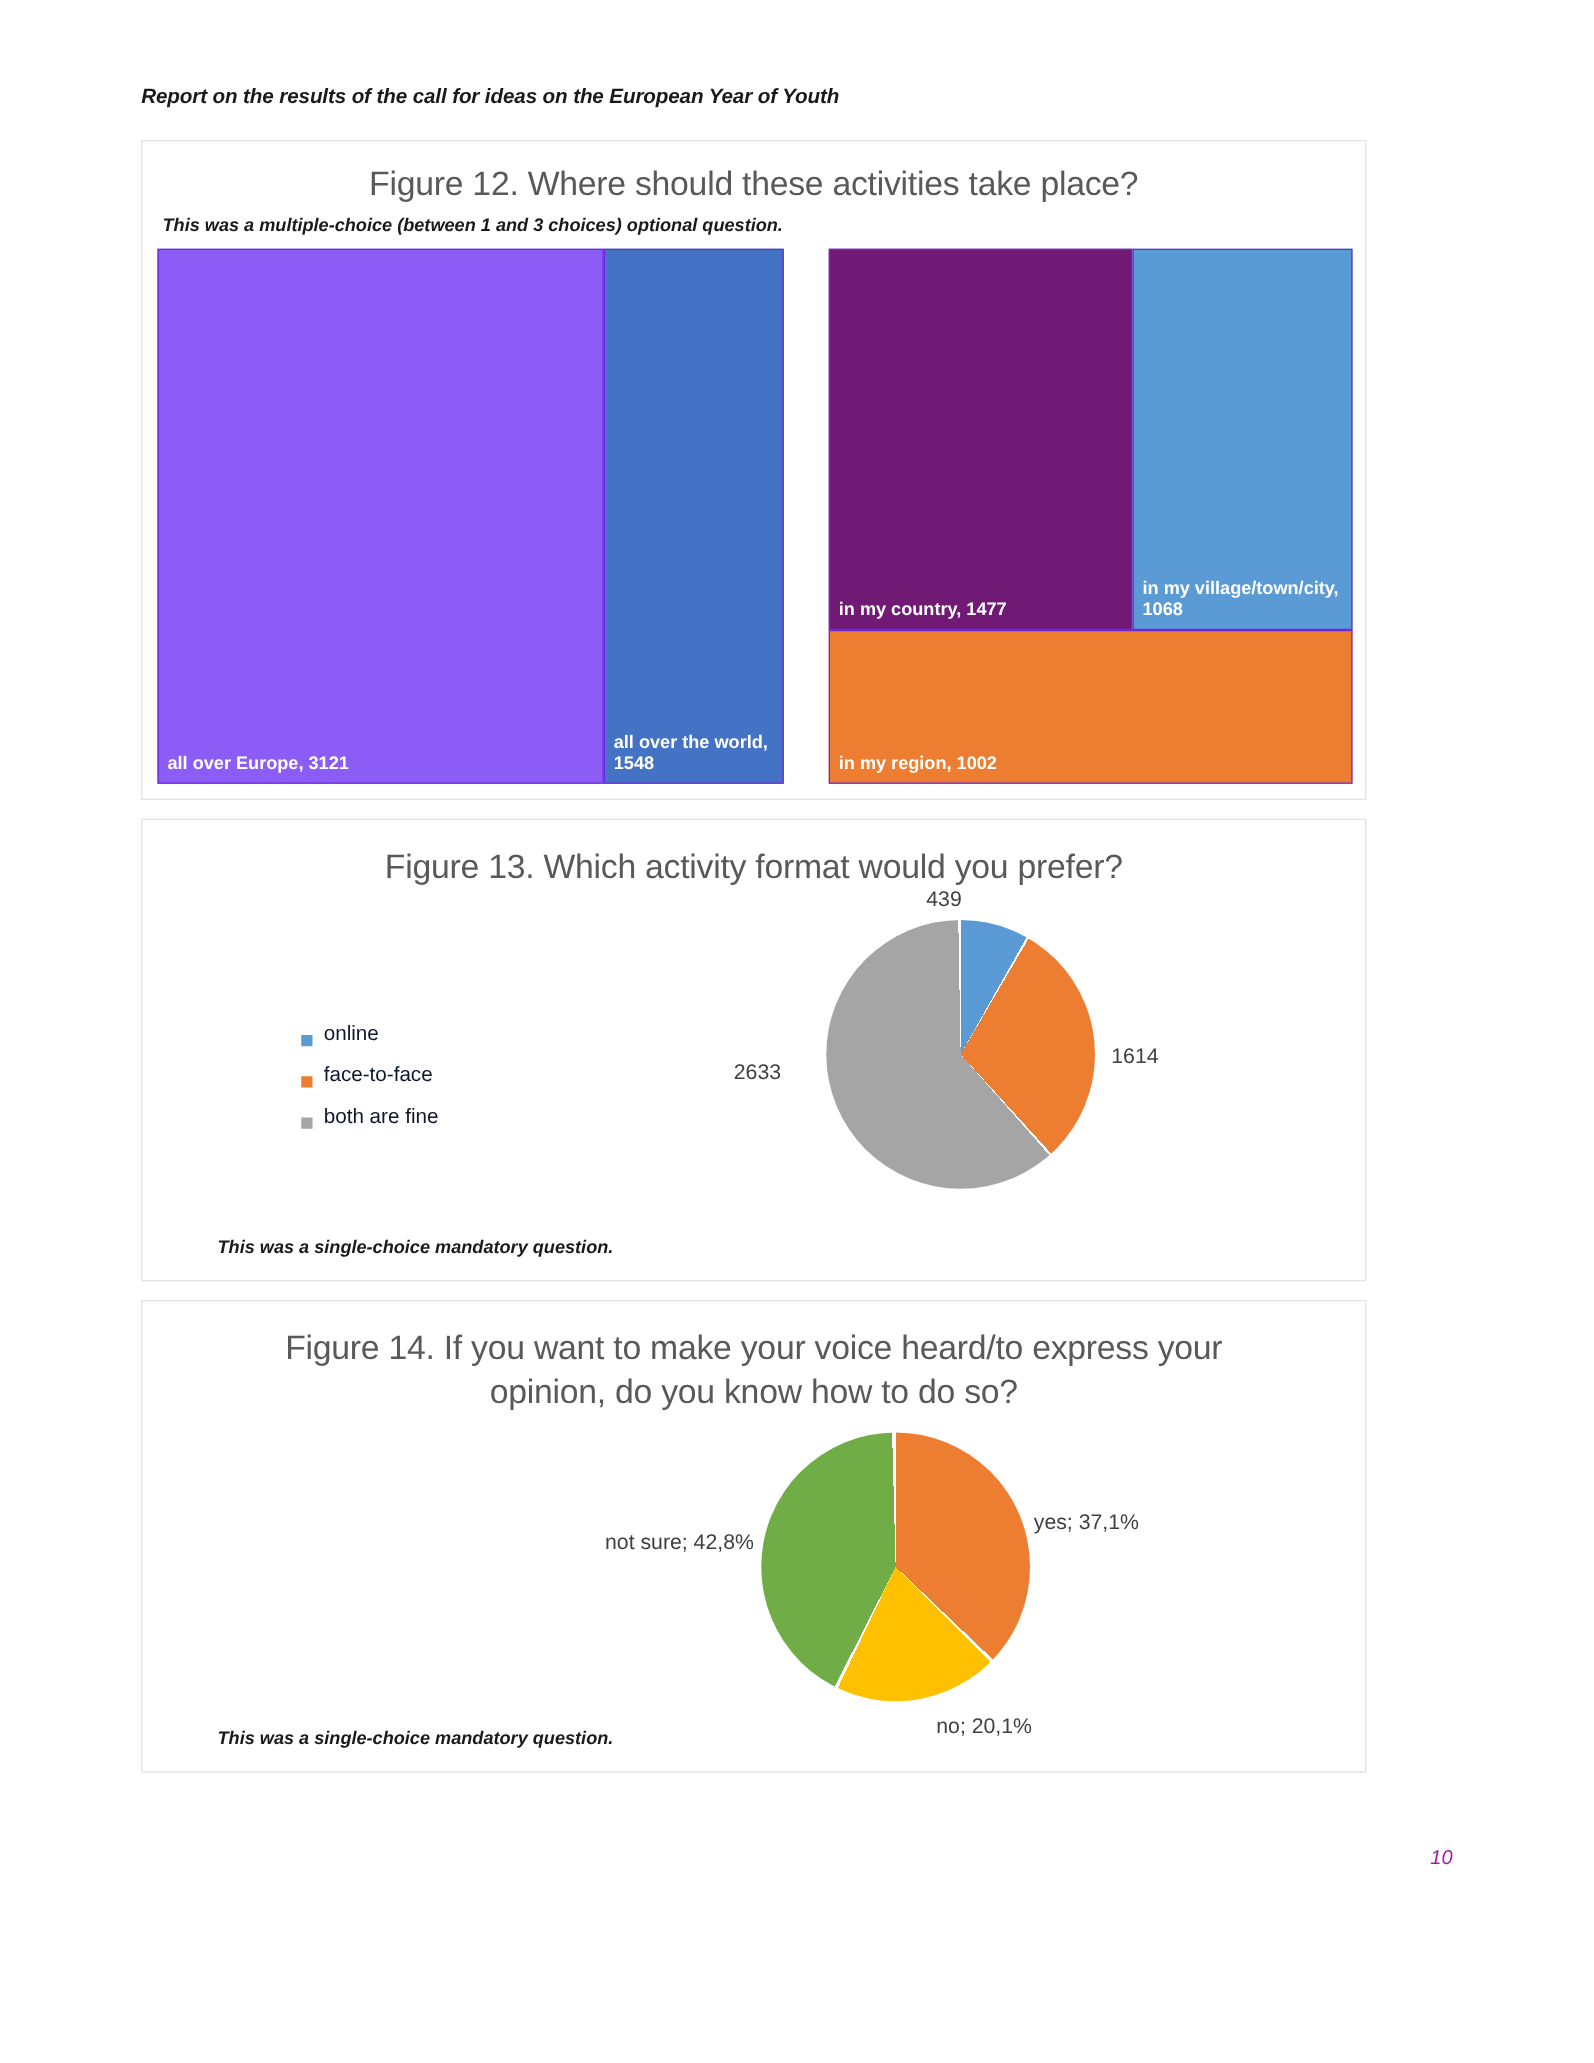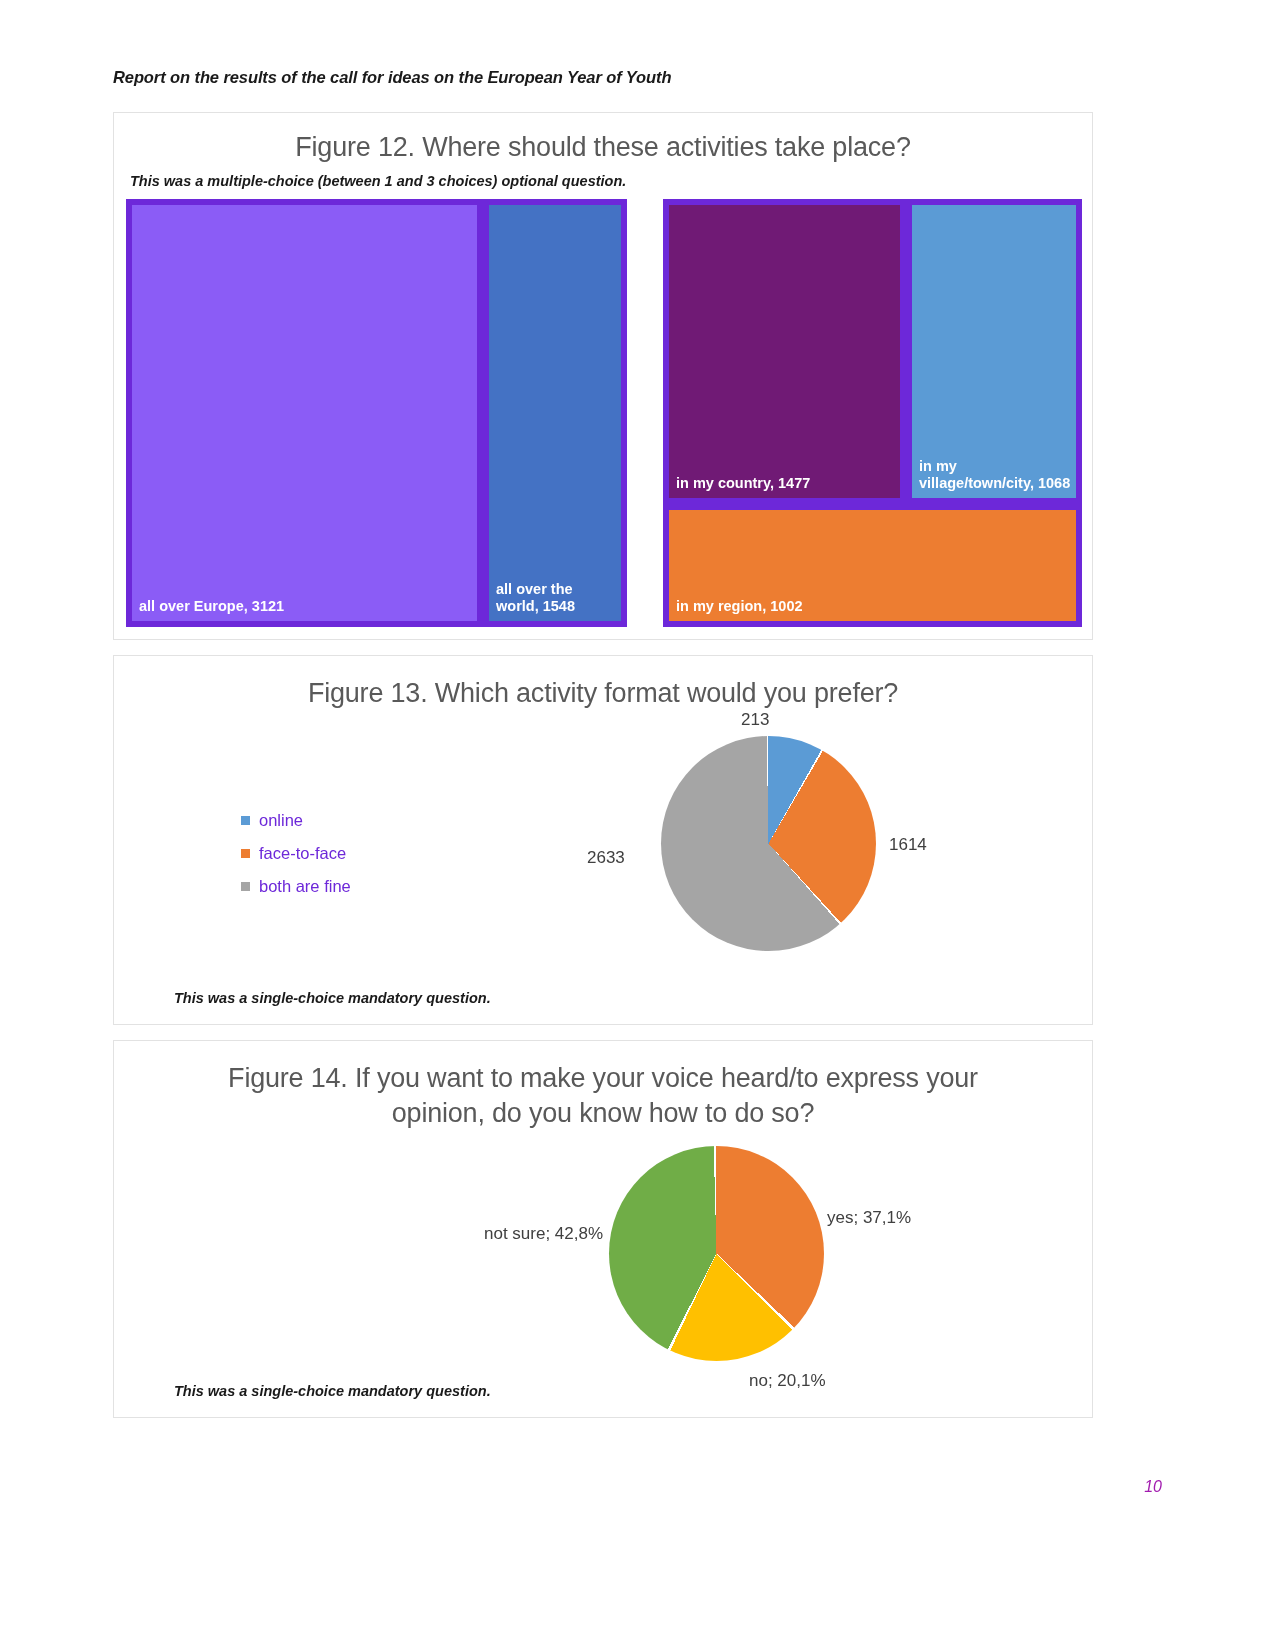--- a/index.html
+++ b/index.html
@@ -74,21 +74,21 @@
   .treemap {
     position: absolute;
     left: 12px;
     top: 86px;
     width: 956px;
     height: 428px;
   }
   .tm-cell {
     position: absolute;
     box-sizing: border-box;
-    border: 6px solid #6d28d9;
+    border: 1px solid #6d28d9;
     overflow: hidden;
     padding-left: 44px;
   }
   .tm-label {
     position: absolute;
     left: 7px;
     bottom: 5px;
     right: 4px;
     color: #ffffff;
     font-size: 14.5px;
@@ -117,24 +117,24 @@
     bottom: 18px;
   }
 
   .legend {
     position: absolute;
     left: 127px;
     top: 148px;
   }
   .legend-item {
     display: flex;
-    align-items: center;
+    align-items: flex-end;
     height: 33px;
     font-size: 16.5px;
-    color: #6d28d9;
+    color: #0f172a;
   }
   .legend-swatch {
     width: 9px;
     height: 9px;
     margin-right: 9px;
     flex: 0 0 auto;
   }
 
   .pie-wrap {
     position: absolute;
@@ -245,21 +245,21 @@
 
     <div class="pie-wrap">
       <div class="pie" style="background: conic-gradient(
               #5b9bd5 0deg 29.4deg,
               #ffffff 29.4deg 30.4deg,
               #ed7d31 30.4deg 137.6deg,
               #ffffff 137.6deg 138.6deg,
               #a5a5a5 138.6deg 359deg,
               #ffffff 359deg 360deg );"></div>
 
-      <span class="pie-label lbl-online">213</span>
+      <span class="pie-label lbl-online">439</span>
       <span class="pie-label lbl-f2f">1614</span>
       <span class="pie-label lbl-both">2633</span>
     </div>
 
     <div class="fig-note">This was a single-choice mandatory question.</div>
   </div>
 
   <div class="fig-box" id="fig14">
 
     <div class="fig-title">

